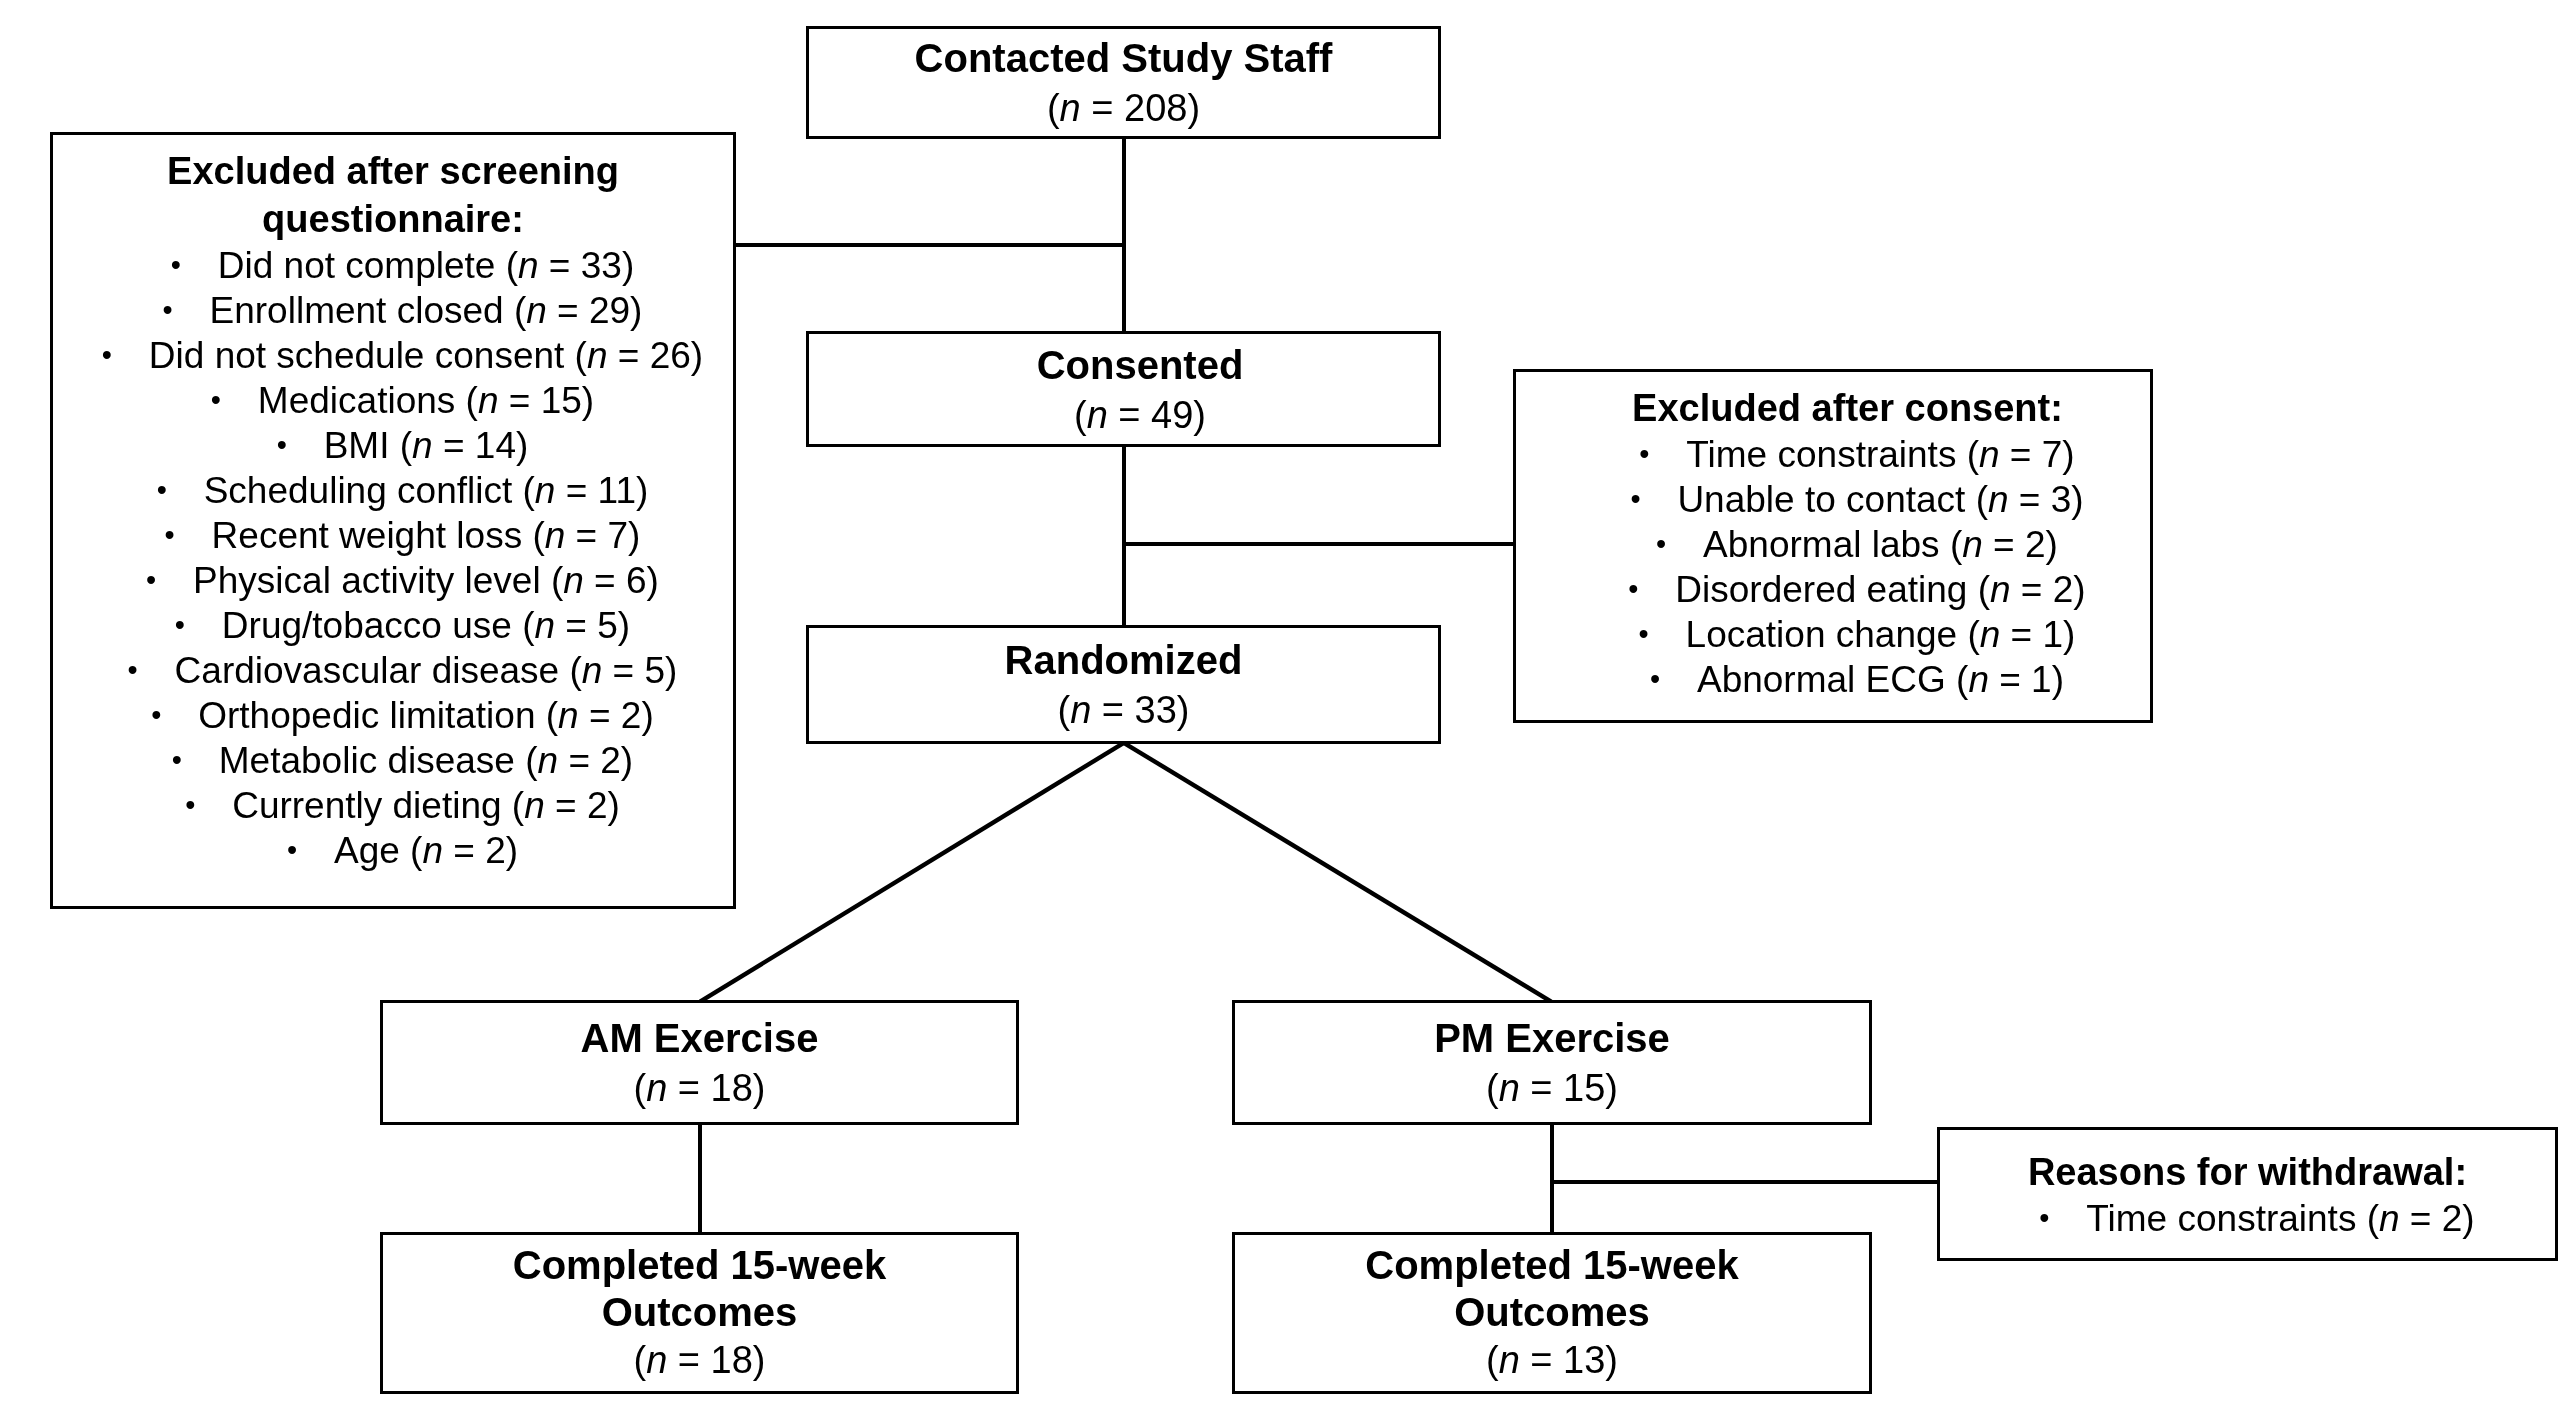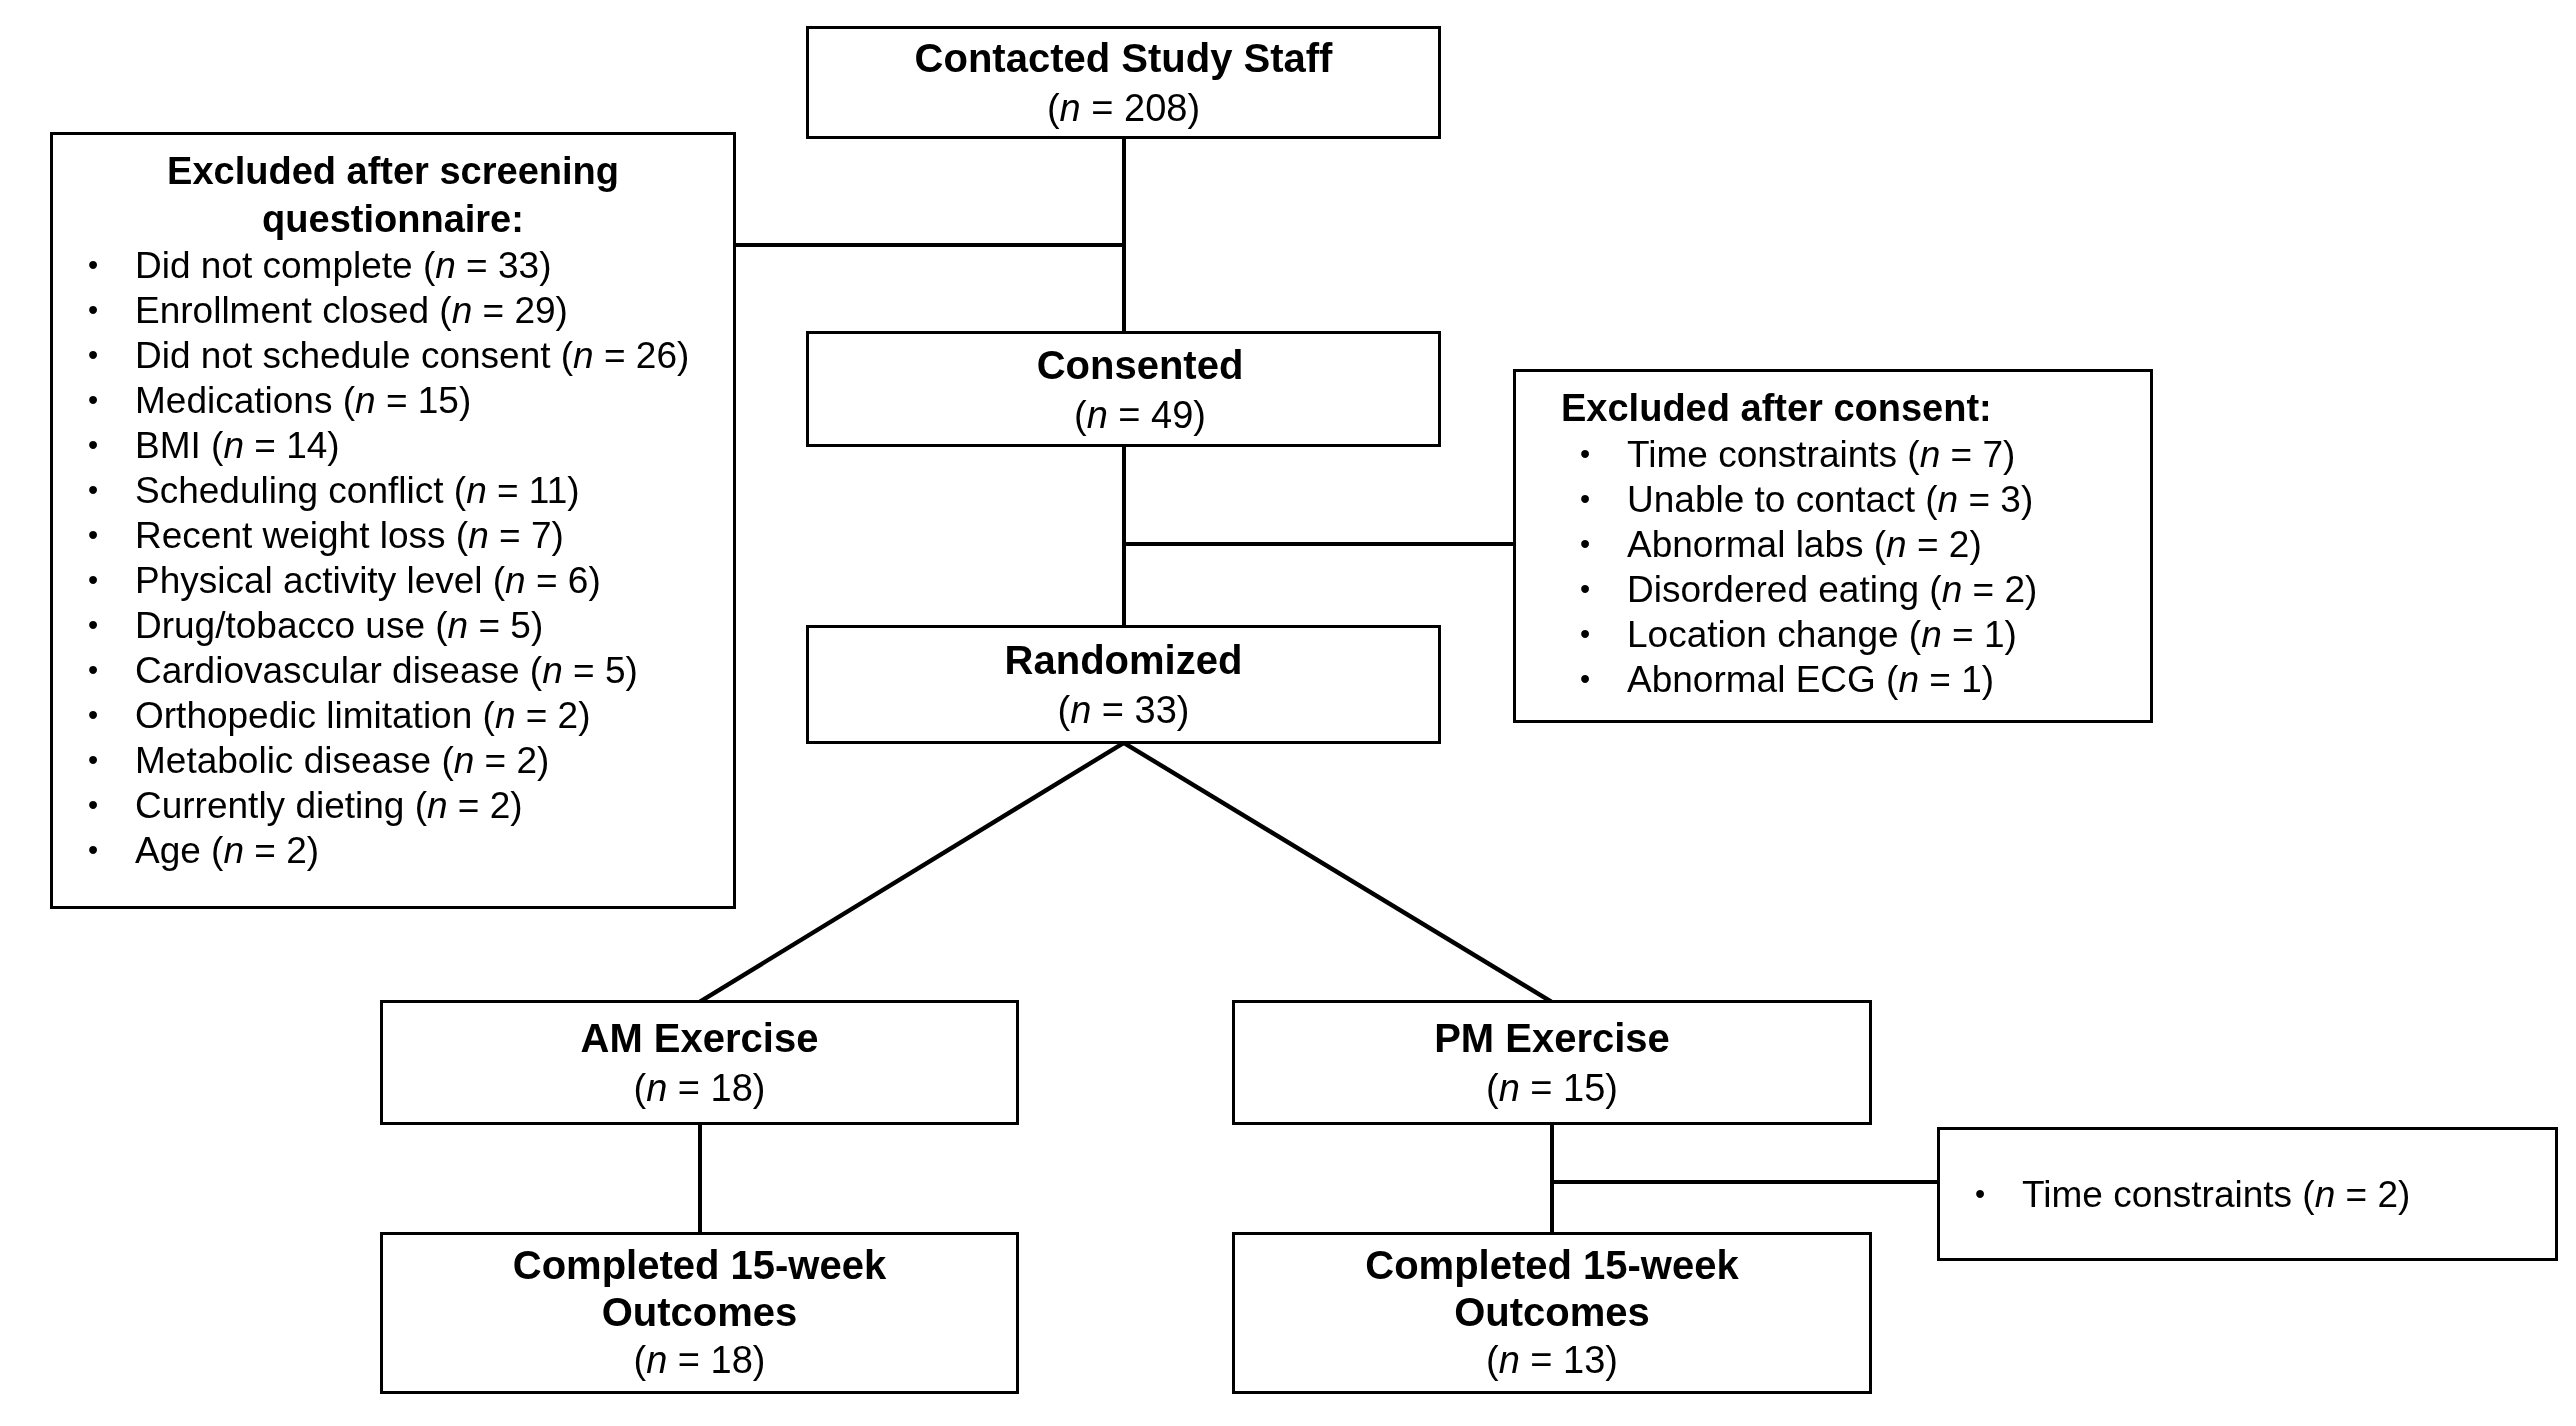--- a/index.html
+++ b/index.html
@@ -17,21 +17,21 @@
     border:3.7px solid #000000;
     background:#ffffff;
     display:flex;flex-direction:column;
     justify-content:center;align-items:center;
     text-align:center;
     z-index:2;
   }
   .title{font-weight:bold;font-size:40px;line-height:51px;}
   .titleline{display:block;font-weight:bold;font-size:40px;line-height:47px;text-align:center;}
   .nline{font-size:38px;line-height:48px;}
-  .listbox{justify-content:flex-start;align-items:flex-start;padding:11.7px 16px;}
+  .listbox{justify-content:flex-start;align-items:center;padding:11.7px 16px;}
   .heading{font-weight:bold;font-size:38px;line-height:48px;text-align:center;}
   .li{display:flex;align-items:flex-start;font-size:37px;line-height:45px;text-align:left;}
   .dot{flex:none;width:47px;padding-left:19px;font-size:29px;line-height:45px;}
   .itxt{flex:1;}
   .line{position:absolute;background:#000000;z-index:1;}
   svg.diag{position:absolute;left:0;top:0;width:2576px;height:1427px;z-index:1;}
   i{font-style:italic;}
 </style>
 </head>
 <body>
@@ -157,20 +157,21 @@
     <span class="title">AM Exercise</span>
     <span class="nline">(<i>n</i> = 18)</span>
   </div>
 
   <div class="box" style="left:1232px;top:1000px;width:640px;height:125px;">
     <span class="title">PM Exercise</span>
     <span class="nline">(<i>n</i> = 15)</span>
   </div>
 
   <div class="box listbox" style="left:1937px;top:1127px;width:621px;height:134px;justify-content:center;">
+    <div class="heading">Reasons for withdrawal:</div>
     <div class="li">
         <span class="dot">•</span>
         <span class="itxt">Time constraints (<i>n</i> = 2)</span>
       </div>
   </div>
 
   <div class="box" style="left:380px;top:1232px;width:639px;height:162px;">
     <span class="titleline">Completed 15-week</span>
     <span class="titleline">Outcomes</span>
     <span class="nline">(<i>n</i> = 18)</span>

